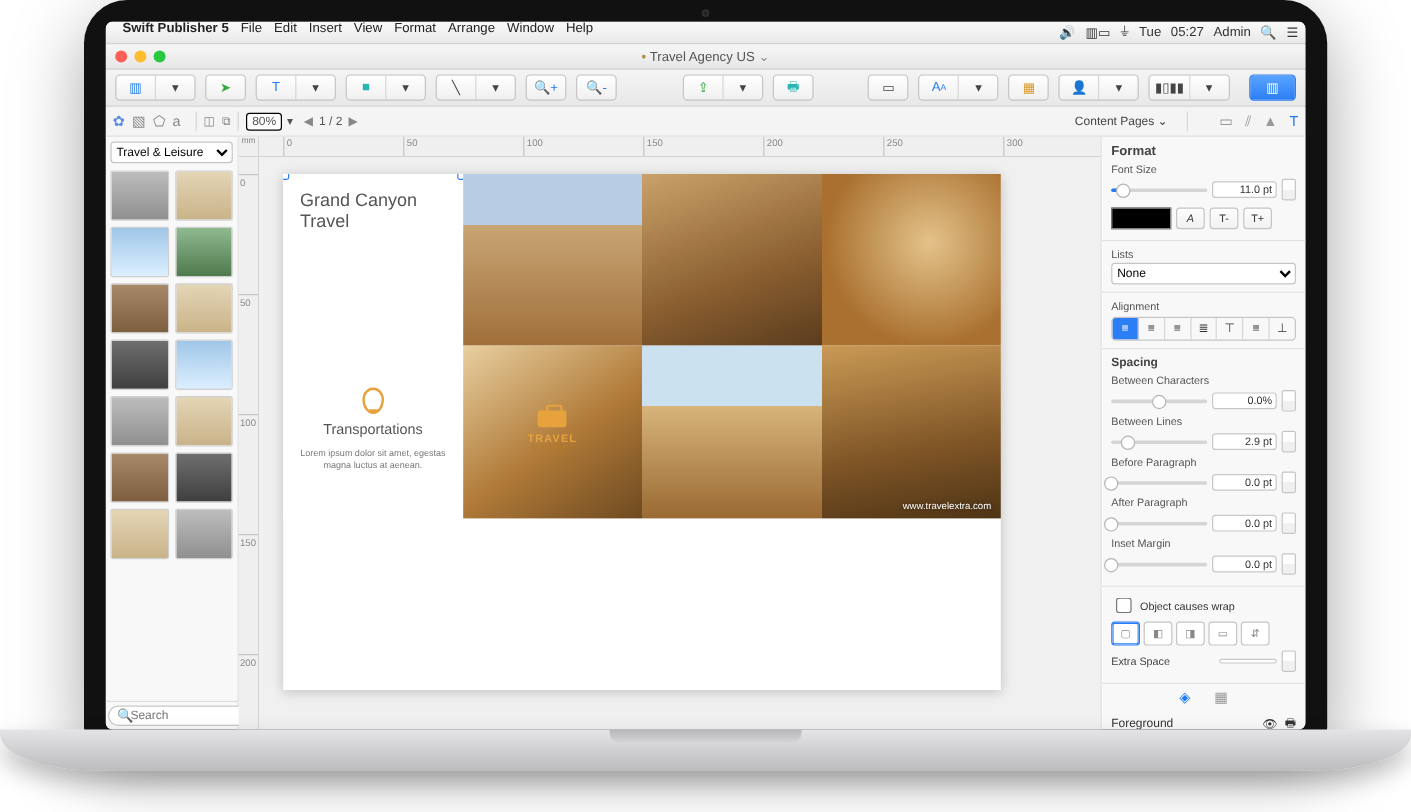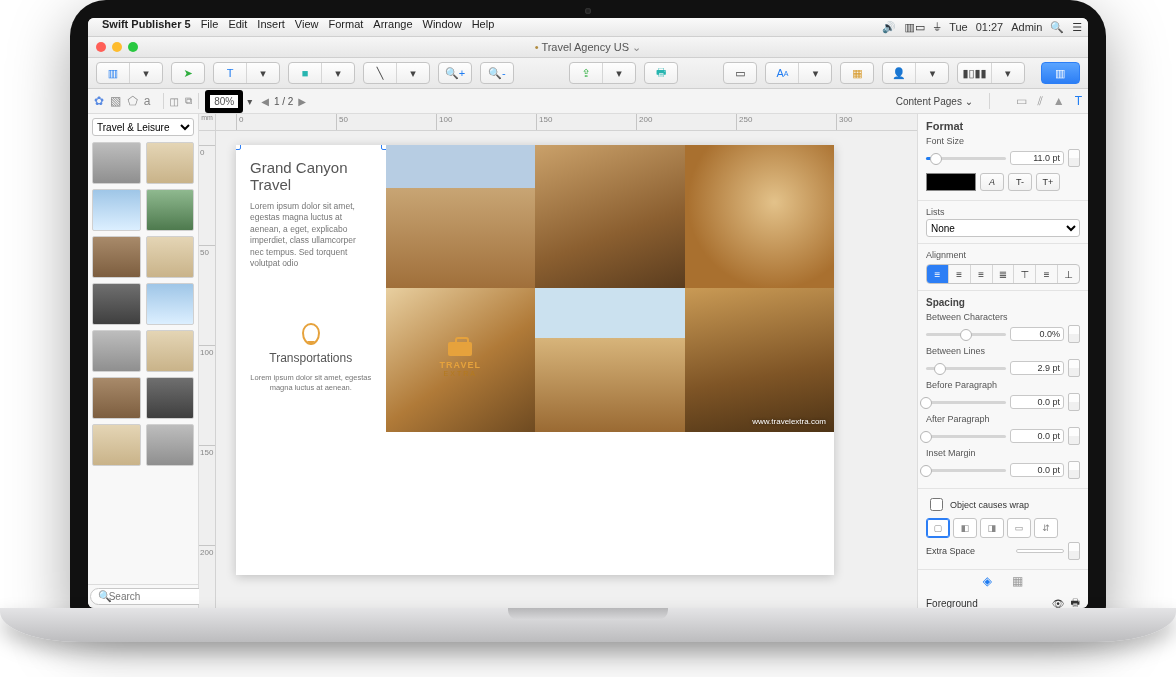--- a/index.html
+++ b/index.html
@@ -185,21 +185,21 @@
     padding: 0 6px;
     gap: 6px;
     font-size: 10px;
     color: #555;
   }
   .sb-iconrow { display: flex; gap: 6px; padding-right: 6px; }
   .sb-iconrow span { color:#888; font-size:12px; }
   .sb-iconrow span.active { color:#5a8be2; }
   .sb-sep { width:1px; height:16px; background:#d5d5d5; }
   .zoom-ctrl { display:flex; align-items:center; gap:4px; }
-  .zoom-ctrl .box { border:5px solid #000000; border-radius:3px; padding:1px 4px; background:#fff; }
+  .zoom-ctrl .box { border:1px solid #000000; border-radius:3px; padding:1px 4px; background:#fff; }
   .page-ctrl { display:flex; align-items:center; gap:2px; }
   .page-ctrl .arrow { color:#888; padding:0 3px; }
   .sb-right { margin-left:auto; display:flex; align-items:center; gap:16px; }
   .sb-right .tab { color:#444; }
   .sb-right .insp { display:flex; gap:10px; color:#999; font-size:12px; padding-left:10px; }
   .sb-right .insp .active { color:#1f7cf2; }
 
   
   .workarea {
     flex: 1 1 auto;
@@ -520,21 +520,21 @@
           <span class="menu-item">View</span>
           <span class="menu-item">Format</span>
           <span class="menu-item">Arrange</span>
           <span class="menu-item">Window</span>
           <span class="menu-item">Help</span>
           <div class="right">
             <span class="mi">🔊</span>
             <span class="mi">▥▭</span>
             <span class="mi">⏚</span>
             <span class="mi">Tue</span>
-            <span class="mi">01:27</span>
+            <span class="mi">05:27</span>
             <span class="mi">Admin</span>
             <span class="mi">🔍</span>
             <span class="mi">☰</span>
           </div>
         </div>
 
         <div class="win-titlebar">
           <div class="traffic-lights">
             <div class="t-light t-red"></div>
             <div class="t-light t-yel"></div>
@@ -713,21 +713,20 @@
                 <div class="tick" style="top:414px">
                     <span>200</span>
                   </div>
               </div>
               <div class="page-viewport">
                 <div class="doc-page">
 
                   <div class="cell white">
                     <div class="pad sel-handles" style="position:relative">
                       <h3>Grand Canyon Travel</h3>
-                      <p>Lorem ipsum dolor sit amet, egestas magna luctus at aenean, a eget, explicabo imperdiet, class ullamcorper nec tempus. Sed torquent volutpat odio</p>
                     </div>
                   </div>
                   <div class="cell rock2"></div>
                   <div class="cell rock1"></div>
 
                   <div class="cell rock3"></div>
                   <div class="cell white center">
                     <div class="balloon"></div>
                     <h3 style="font-size:12px">Transportations</h3>
                     <p class="small" style="max-width:140px">Lorem ipsum dolor sit amet, egestas magna luctus at aenean.</p>

